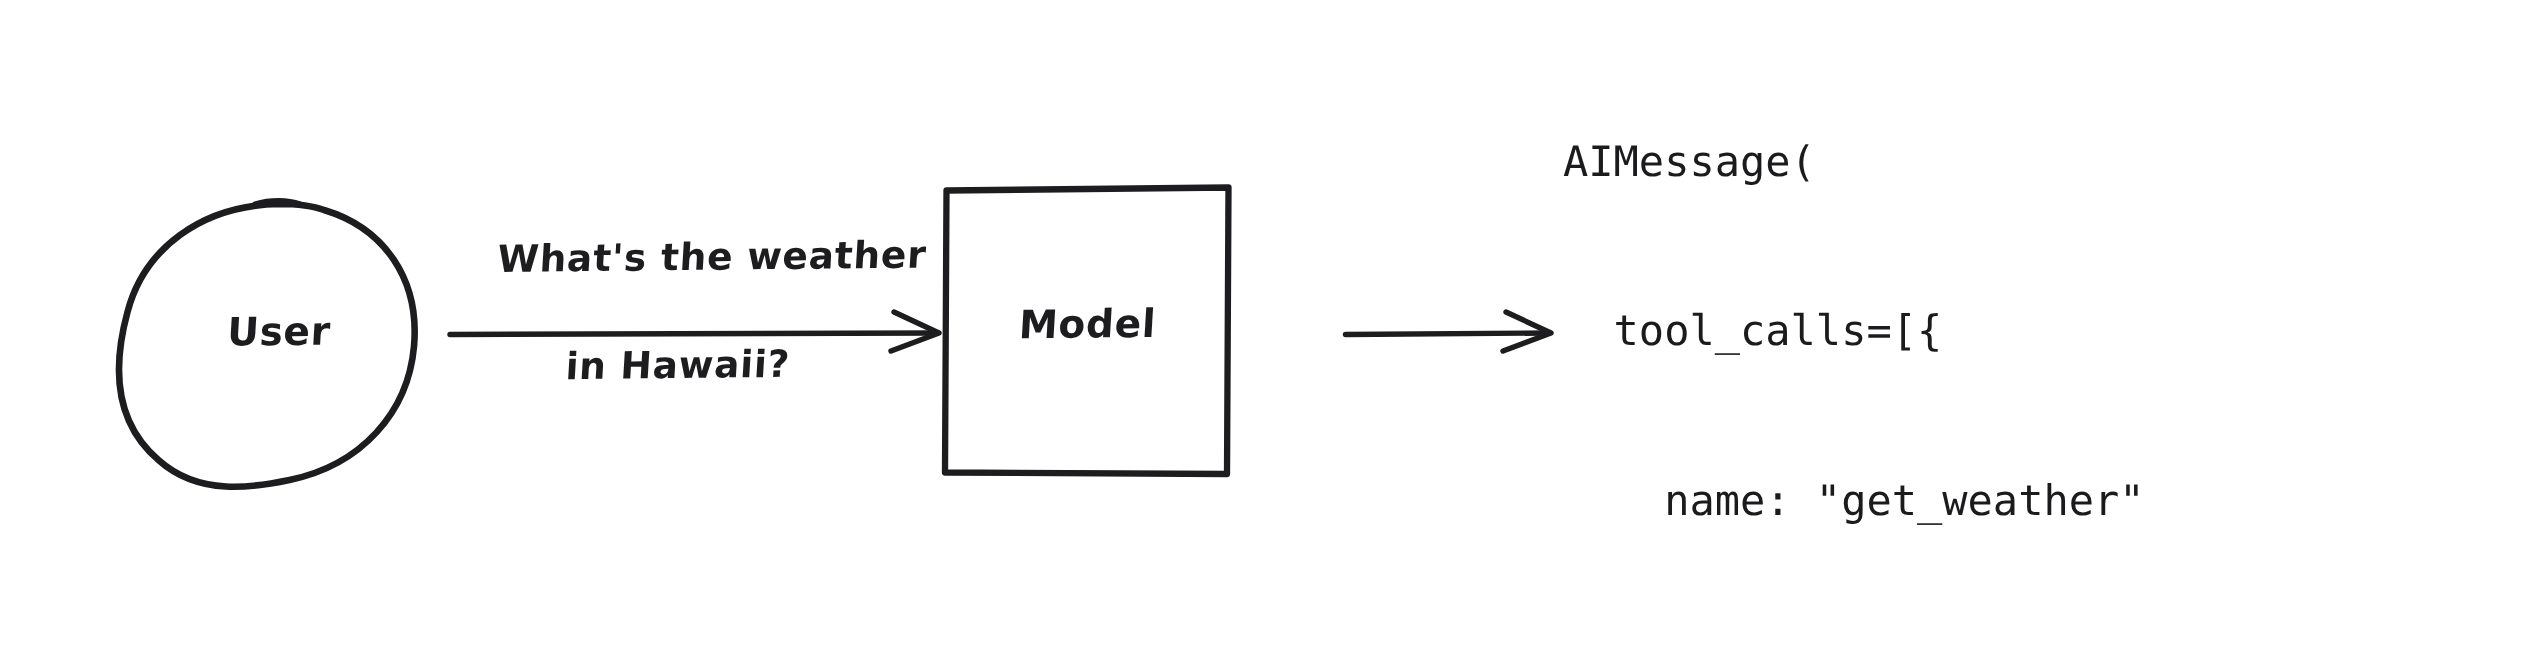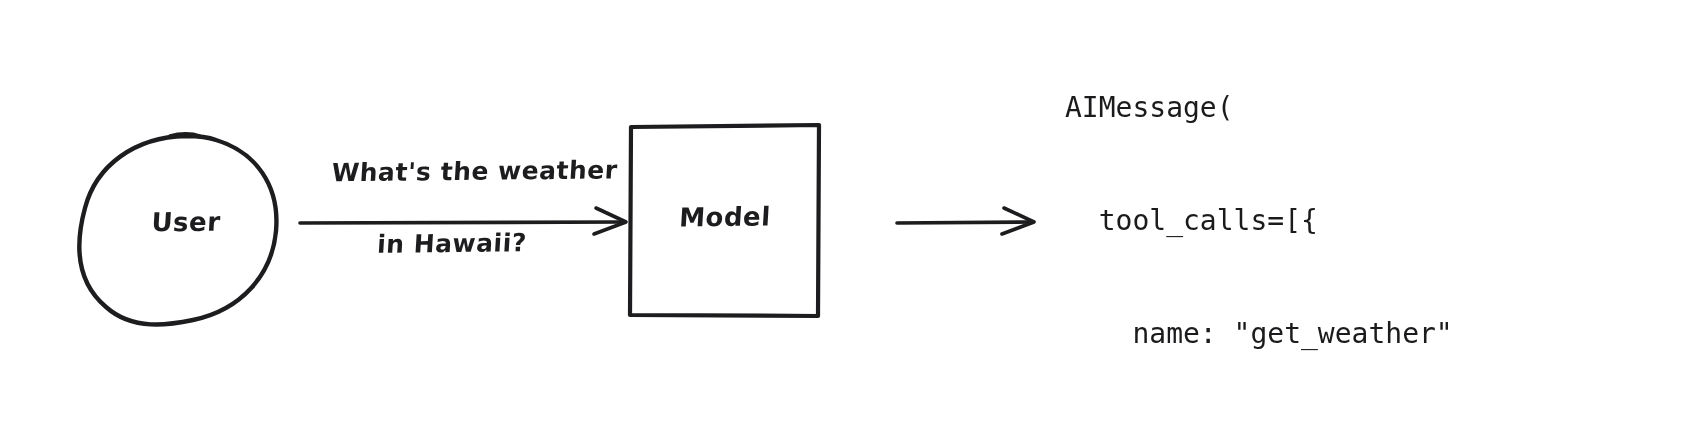--- a/index.html
+++ b/index.html
@@ -69,21 +69,21 @@
     left: 1042px;
     top: 14px;
     font-family: "DejaVu Sans Mono", monospace;
     font-size: 28px;
     line-height: 37.6px;
     color: #1b1b1d;
     white-space: pre;
     font-weight: 500;
     letter-spacing: 0px;
   }
-  #code-block .code-line { display: block; white-space: pre; margin-left: 23px; }
+  #code-block .code-line { display: block; white-space: pre; }
 </style>
 </head>
 <body>
 
 <div id="canvas">
 
   <svg id="sketch" viewBox="0 0 1684 432" xmlns="http://www.w3.org/2000/svg">
 
     <path d="M 186 136
              C 134 137 96 166 85 208

